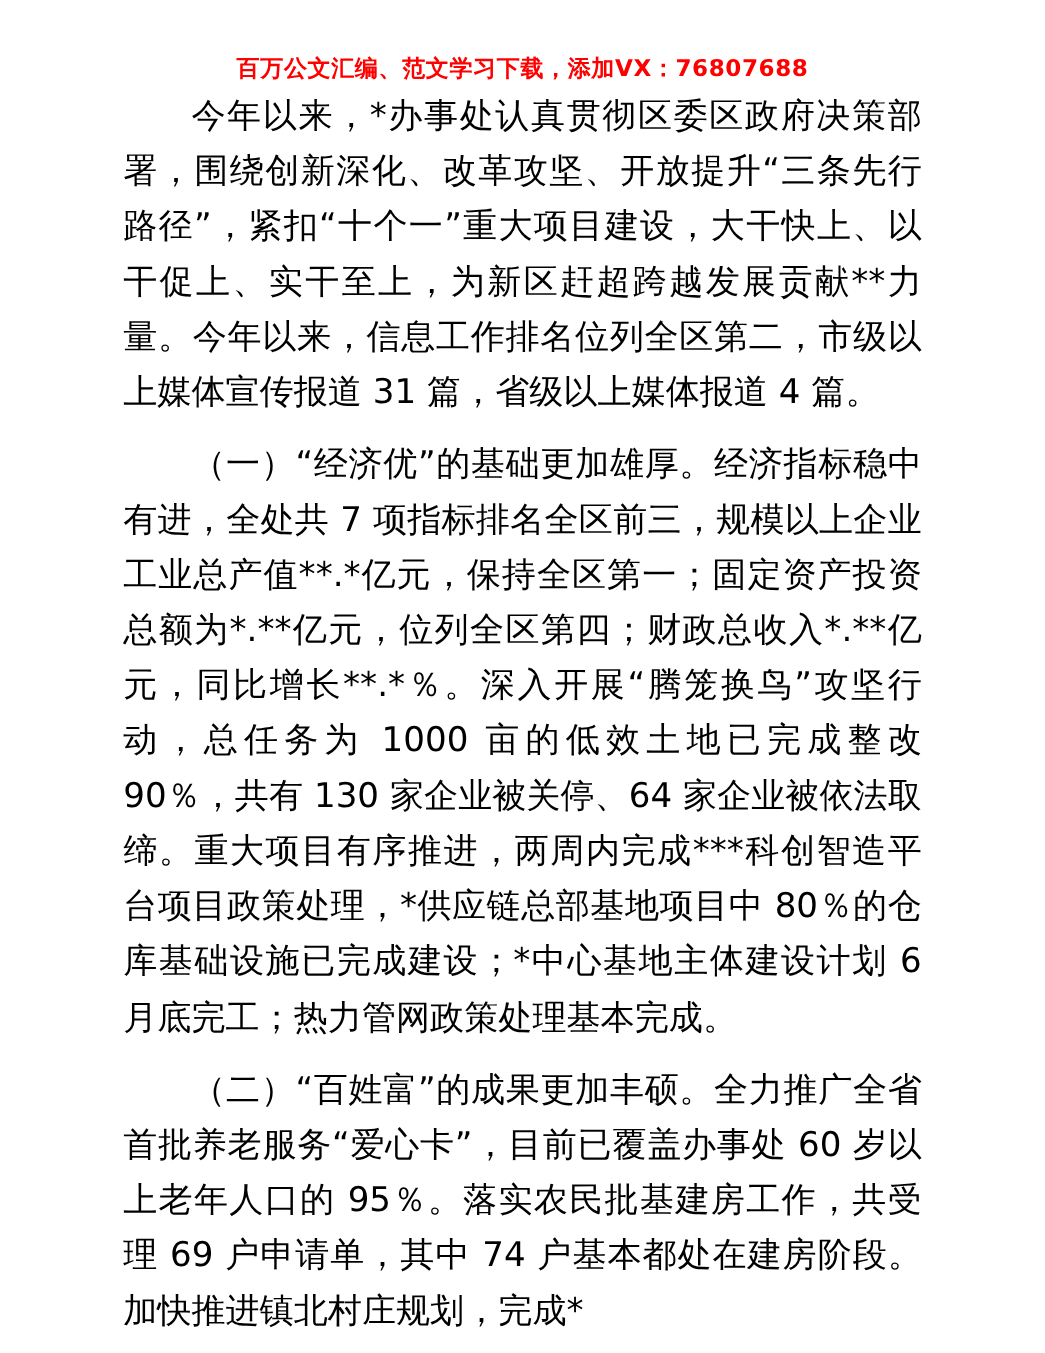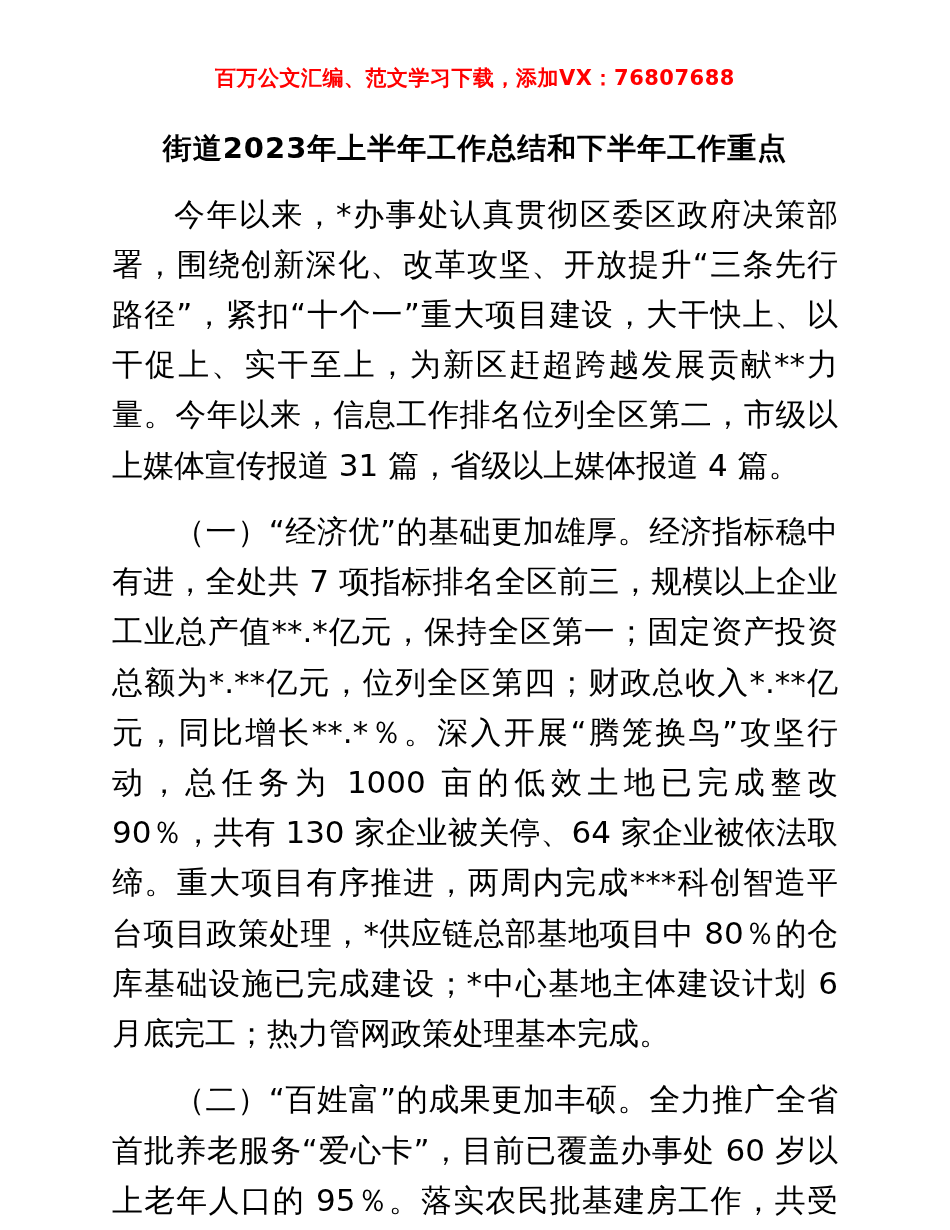--- a/index.html
+++ b/index.html
@@ -12,21 +12,21 @@
     height: 1230px;
     font-family: "DejaVu Sans", "Liberation Sans", sans-serif;
     color: #000000;
     overflow: hidden;
   }
   .page {
     position: relative;
     width: 950px;
     height: 1230px;
     box-sizing: border-box;
-    padding: 16px 112px;
+    padding: 0 112px;
   }
   .ad-banner {
     text-align: center;
     color: #ff0000;
     font-weight: bold;
     font-size: 21px;
     letter-spacing: 0.5px;
     padding-top: 48px;
     padding-bottom: 4px;
     font-family: "DejaVu Sans", "Liberation Sans", sans-serif;
@@ -58,21 +58,20 @@
     text-align: left;
   }
 </style>
 </head>
 <body>
 
 <div class="page">
 
   <div class="ad-banner">百万公文汇编、范文学习下载，添加VX：76807688</div>
 
-  <h1 class="doc-title">街道2023年上半年工作总结和下半年工作重点</h1>
 
   <p class="body-text">今年以来，*办事处认真贯彻区委区政府决策部署，围绕创新深化、改革攻坚、开放提升“三条先行路径”，紧扣“十个一”重大项目建设，大干快上、以干促上、实干至上，为新区赶超跨越发展贡献**力量。今年以来，信息工作排名位列全区第二，市级以上媒体宣传报道 31 篇，省级以上媒体报道 4 篇。</p>
 
 
   <p class="body-text">（一）“经济优”的基础更加雄厚。经济指标稳中有进，全处共 7 项指标排名全区前三，规模以上企业工业总产值**.*亿元，保持全区第一；固定资产投资总额为*.**亿元，位列全区第四；财政总收入*.**亿元，同比增长**.*％。深入开展“腾笼换鸟”攻坚行动，总任务为 1000 亩的低效土地已完成整改 90％，共有 130 家企业被关停、64 家企业被依法取缔。重大项目有序推进，两周内完成***科创智造平台项目政策处理，*供应链总部基地项目中 80％的仓库基础设施已完成建设；*中心基地主体建设计划 6 月底完工；热力管网政策处理基本完成。</p>
 
   <p class="body-text">（二）“百姓富”的成果更加丰硕。全力推广全省首批养老服务“爱心卡”，目前已覆盖办事处 60 岁以上老年人口的 95％。落实农民批基建房工作，共受理 69 户申请单，其中 74 户基本都处在建房阶段。加快推进镇北村庄规划，完成*</p>
 
 </div>
 

